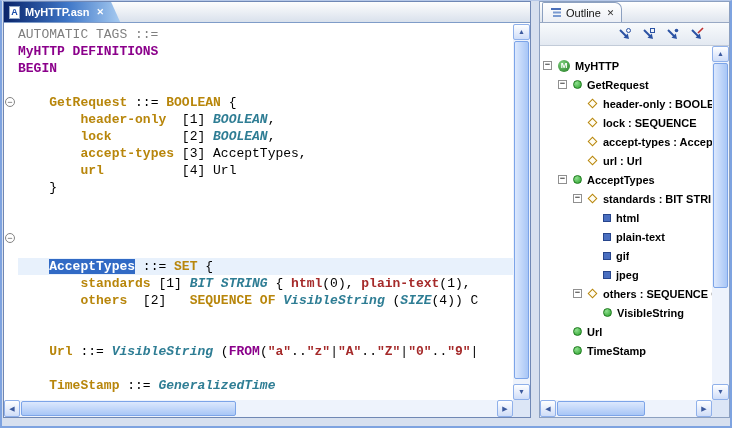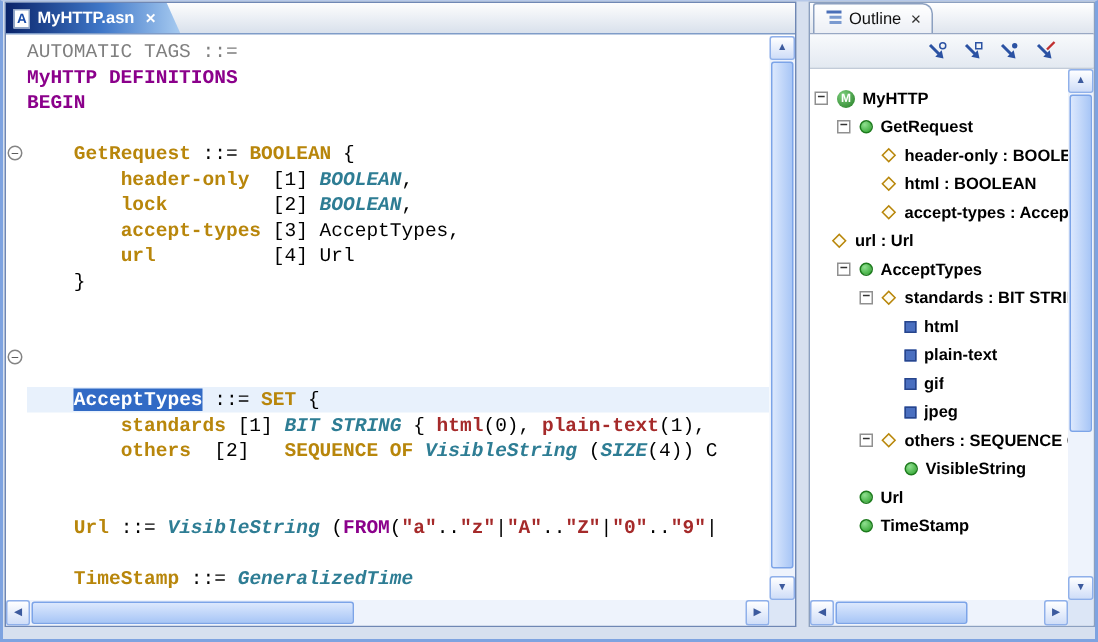--- a/index.html
+++ b/index.html
@@ -271,28 +271,28 @@
           <span class="tlabel">GetRequest</span>
         </div>
         <div class="trow" style="padding-left: 33px;">
           <span class="expander"></span>
           <span class="ticon ti-field"></span>
           <span class="tlabel">header-only : BOOLEAN</span>
         </div>
         <div class="trow" style="padding-left: 33px;">
           <span class="expander"></span>
           <span class="ticon ti-field"></span>
-          <span class="tlabel">html : BOOLEAN</span>
+          <span class="tlabel">lock : SEQUENCE</span>
         </div>
         <div class="trow" style="padding-left: 33px;">
           <span class="expander"></span>
           <span class="ticon ti-field"></span>
           <span class="tlabel">accept-types : AcceptTypes</span>
         </div>
-        <div class="trow" style="">
+        <div class="trow" style="padding-left: 33px;">
           <span class="expander"></span>
           <span class="ticon ti-field"></span>
           <span class="tlabel">url : Url</span>
         </div>
         <div class="trow" style="padding-left: 18px;">
           <span class="expander on">−</span>
           <span class="ticon ti-type"></span>
           <span class="tlabel">AcceptTypes</span>
         </div>
         <div class="trow" style="padding-left: 33px;">

